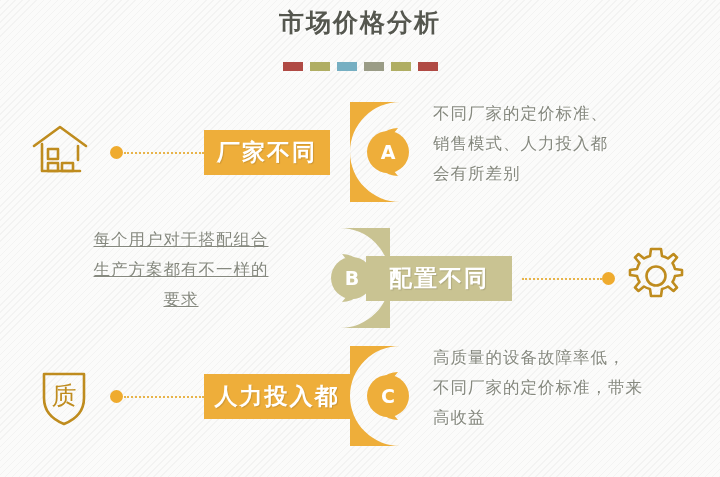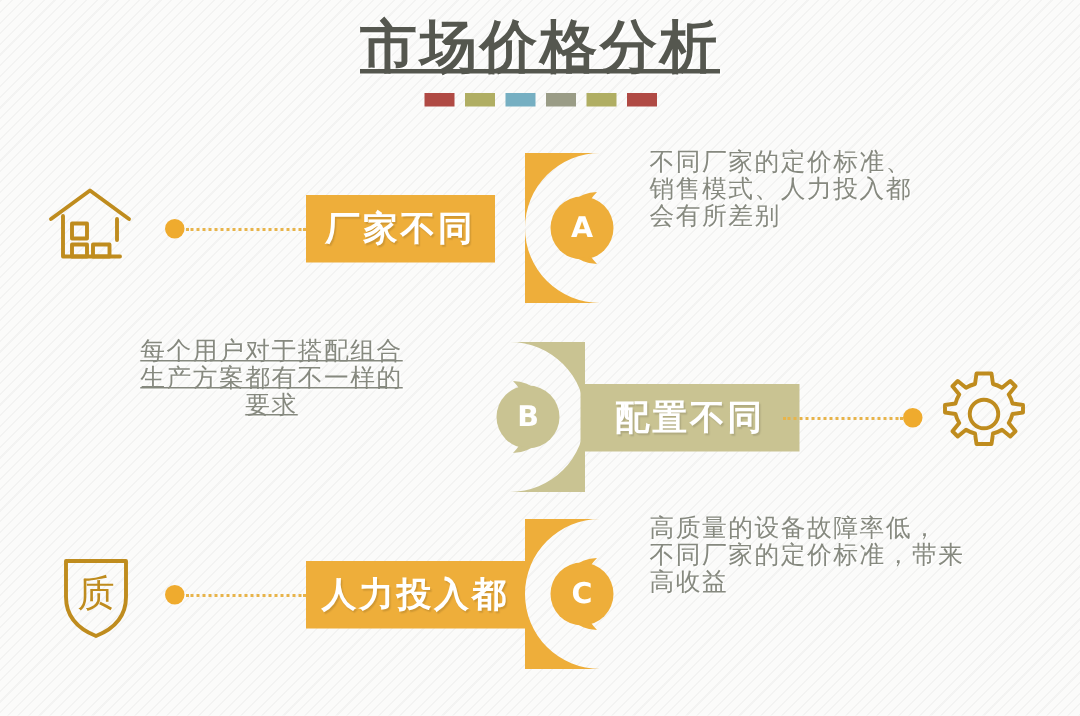--- a/index.html
+++ b/index.html
@@ -26,26 +26,25 @@
     height: 477px;
   }
 
   
   .title {
     position: absolute;
     left: 0;
     top: 6px;
     width: 720px;
     text-align: center;
-    font-size: 38px;
+    font-size: 25px;
     font-weight: bold;
     letter-spacing: 2px;
     color: #55574f;
     text-shadow: 1px 1px 0 rgba(255,255,255,0.9);
-    text-decoration: underline;
   }
   .dashes {
     position: absolute;
     left: 0;
     top: 62px;
     width: 720px;
     display: flex;
     justify-content: center;
     gap: 7px;
   }
@@ -129,21 +128,21 @@
     position: absolute;
     top: 16px;
     width: 64px;
     height: 64px;
   }
 
   
   .para {
     position: absolute;
     font-size: 16.5px;
-    line-height: 18px;
+    line-height: 30px;
     color: #86897f;
     letter-spacing: 1px;
     white-space: pre-line;
     text-shadow: 1px 1px 0 rgba(255,255,255,0.8);
   }
   #para-a { left: 433px; top: -3px; width: 250px; }
   #para-b { left: 56px;  top: -3px; width: 250px; text-align: center; text-decoration: underline; }
   #para-c { left: 433px; top: -3px; width: 255px; }
 </style>
 </head>
@@ -212,21 +211,21 @@
           <path d="M60 0 L10 0 L10 100 L60 100 A50 50 0 0 1 60 0 Z
                    M58 26 A24 24 0 1 0 58 74 A34 34 0 0 1 58 26 Z" fill="#c9c392" fill-rule="evenodd"></path>
           <circle cx="48" cy="50" r="21" fill="#c9c392"></circle>
         </g>
       </svg>
       <span class="badge" style="left:30px; background:#c9c392;">
         <span>B</span>
       </span>
     </div>
 
-    <div class="label-bar" style="left:387px; width:146px; background:#c9c392;">
+    <div class="label-bar" style="left:366px; width:146px; background:#c9c392;">
       <span>配置不同</span>
     </div>
 
     <span class="dotted" style="left:522px; width:80px"></span>
     <span class="dot" style="left:602px"></span>
 
     <span class="icon" style="left:624px">
       <svg viewBox="0 0 64 64" width="64" height="64">
         <g fill="none" stroke="#bf8c1e" stroke-width="2.6" stroke-linejoin="round" stroke-linecap="round">
           <path d="M32 5 l5 0 1 7 a21 21 0 0 1 6 2.5 l5.5-4.5 3.5 3.5 -4.5 5.5 a21 21 0 0 1 2.5 6 l7 1 0 5 -7 1 a21 21 0 0 1 -2.5 6 l4.5 5.5 -3.5 3.5 -5.5-4.5 a21 21 0 0 1 -6 2.5 l-1 7 -5 0 -5 0 -1-7 a21 21 0 0 1 -6-2.5 l-5.5 4.5 -3.5-3.5 4.5-5.5 a21 21 0 0 1 -2.5-6 l-7-1 0-5 7-1 a21 21 0 0 1 2.5-6 l-4.5-5.5 3.5-3.5 5.5 4.5 a21 21 0 0 1 6-2.5 l1-7 5 0 z"></path>

